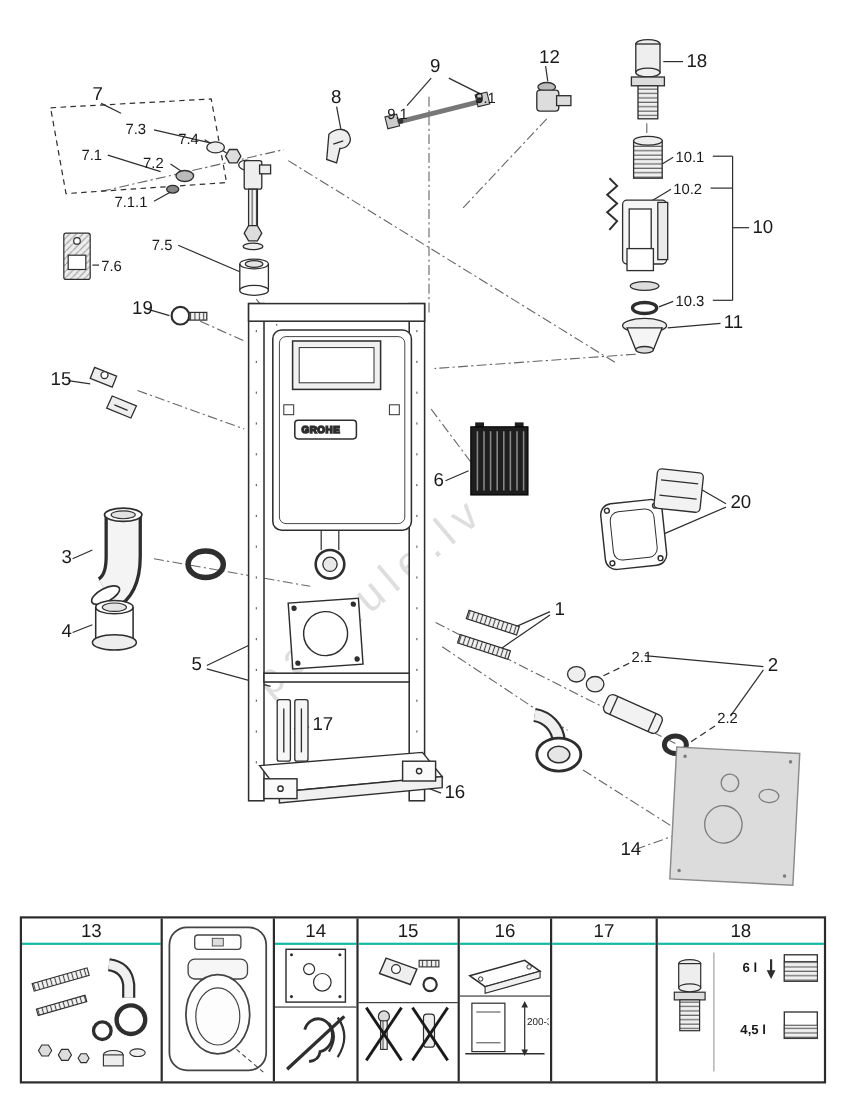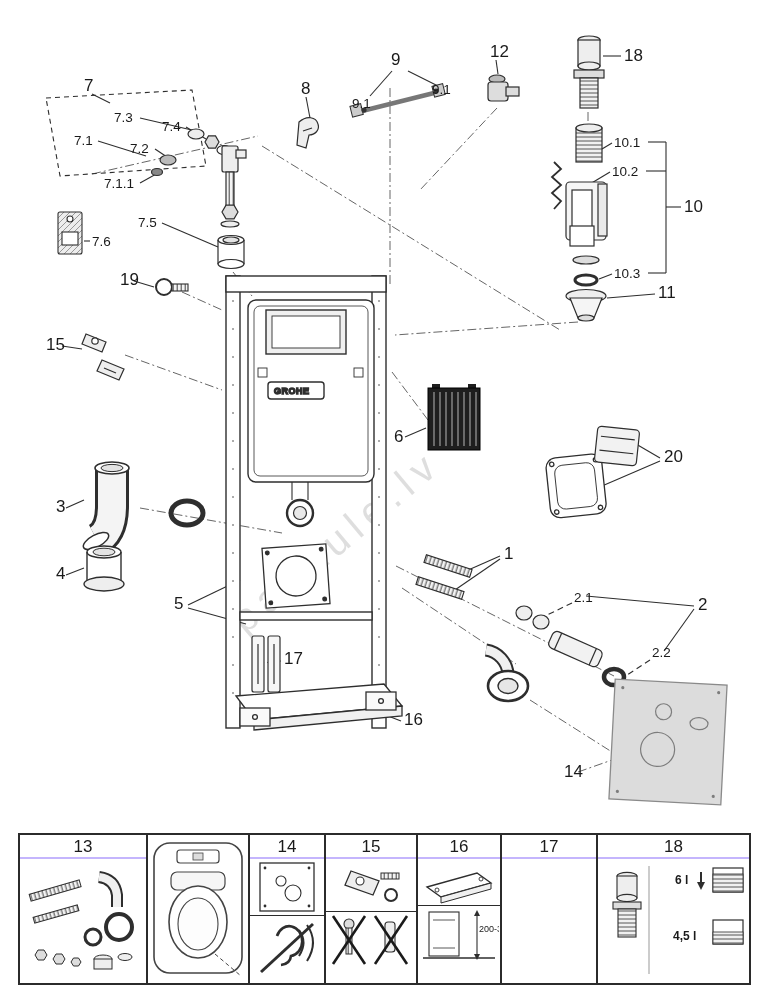--- a/index.html
+++ b/index.html
@@ -9,21 +9,21 @@
   .lbl-main{font-size:17px;}
   .lbl-sub{font-size:13.5px;}
   .wm{font-size:40px;letter-spacing:8px;fill:#c4c4c4;opacity:.55;}
   .brandtxt{font-size:9px;font-weight:bold;letter-spacing:.5px;}
   .parts-table{position:absolute;left:18px;top:833px;width:729px;height:148px;
     border:2px solid #2b2b2b;display:grid;
     grid-template-columns:126px 102px 76px 92px 84px 96px auto;}
   .cell{border-left:2px solid #2b2b2b;display:flex;flex-direction:column;align-items:center;min-width:0;}
   .cell.first{border-left:none;}
   .cell-header{width:100%;box-sizing:border-box;text-align:center;font-size:17px;
-    padding:1px 0 0;border-bottom:2px solid #c4b5fd;line-height:21px;}
+    padding:1px 0 0;border-bottom:2px solid #14b8a6;line-height:21px;}
   .cell-body{flex:1;width:100%;display:flex;flex-direction:column;align-items:center;justify-content:flex-start;}
   .subdiv{width:100%;border-top:1.5px solid #2b2b2b;}
 </style>
 </head>
 <body>
 
 <div class="stage">
 
 <svg width="769" height="830" viewBox="0 0 769 830" style="position:absolute;left:0;top:0;">
   <defs>

